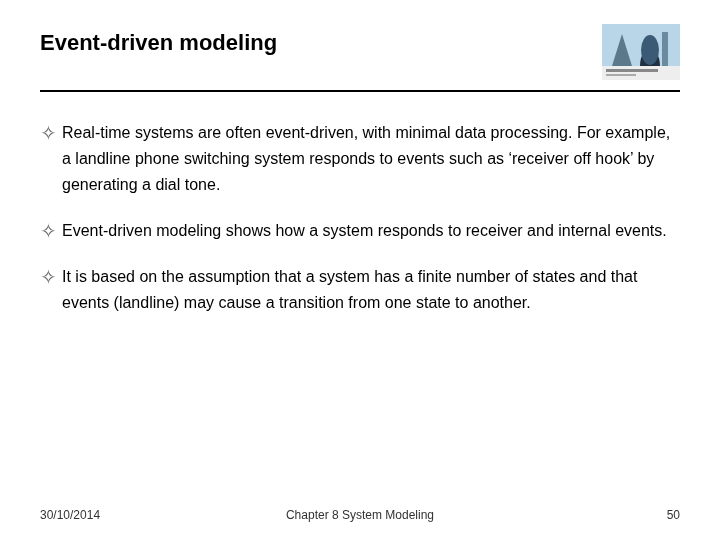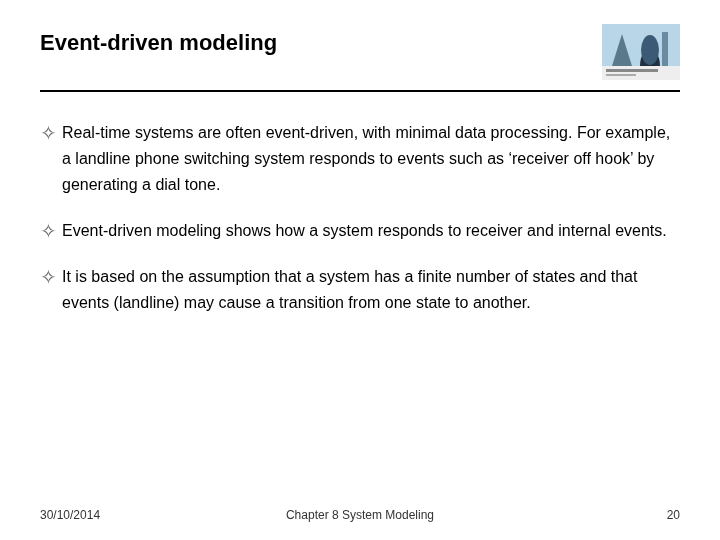--- a/index.html
+++ b/index.html
@@ -52,16 +52,16 @@
     </div>
     <div class="bullet">
       <div class="mark">✧</div>
       <div class="text">It is based on the assumption that a system has a finite number of states and that events (landline) may cause a transition from one state to another.</div>
     </div>
   </div>
 
   <div class="footer">
     <span>30/10/2014</span>
     <span class="center">Chapter 8 System Modeling</span>
-    <span class="right">20</span>
+    <span class="right">50</span>
   </div>
 
 </div>
 
 </body></html>

